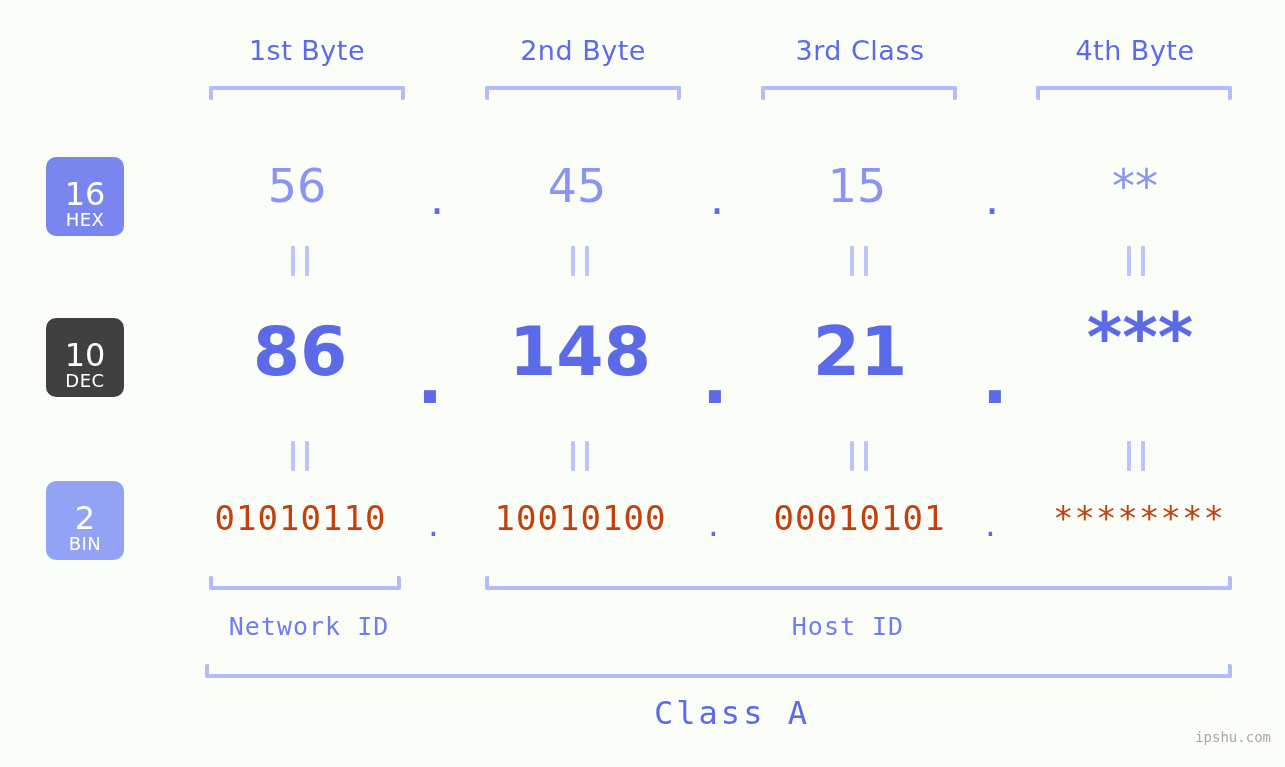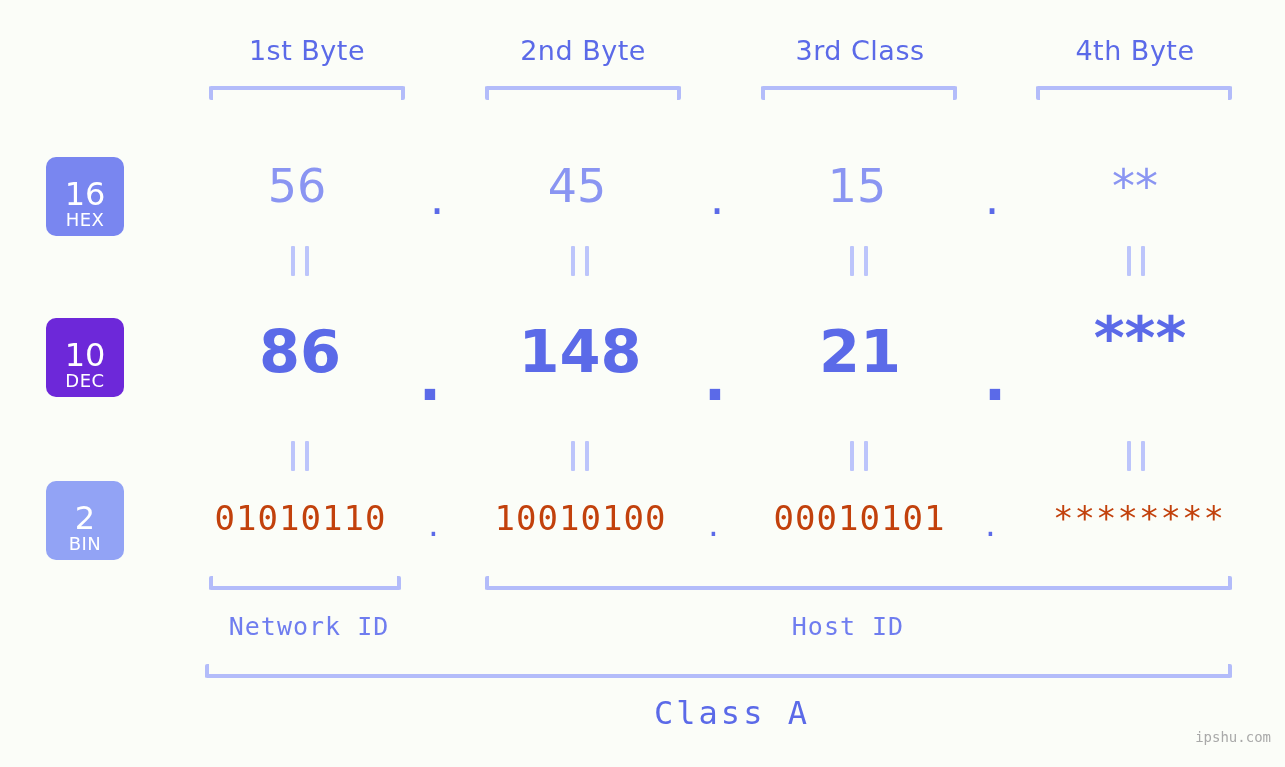--- a/index.html
+++ b/index.html
@@ -100,21 +100,21 @@
   
   .hex-row .cell, .hex-row .dot {
     font-size: 46px;
     color: #8a95f2;
     line-height: 56px;
   }
   .hex-row .dot { color: #5b6ae8; }
 
   
   .dec-row .cell, .dec-row .dot {
-    font-size: 59px;
+    font-size: 68px;
     color: #5b6ae8;
     line-height: 104px;
     font-weight: 700;
   }
 
   
   .bin-row .cell, .bin-row .dot {
     font-size: 34px;
     color: #c2410c;
     line-height: 42px;
@@ -184,21 +184,21 @@
   <div class="bracket-down" style="left:209px;top:86px;width:196px;"></div>
   <div class="bracket-down" style="left:485px;top:86px;width:196px;"></div>
   <div class="bracket-down" style="left:761px;top:86px;width:196px;"></div>
   <div class="bracket-down" style="left:1036px;top:86px;width:196px;"></div>
 
   <div class="badge" style="top:157px;background:#7986f0;">
     <span class="num">16</span>
     <span class="nm">HEX</span>
   </div>
 
-  <div class="badge" style="top:318px;background:#6d28d9;">
+  <div class="badge" style="top:318px;background:#404040;">
     <span class="num">10</span>
     <span class="nm">DEC</span>
   </div>
 
   <div class="badge" style="top:481px;background:#92a3f5;">
     <span class="num">2</span>
     <span class="nm">BIN</span>
   </div>
 
   <div class="valrow hex-row" style="top:158px;height:60px;">

